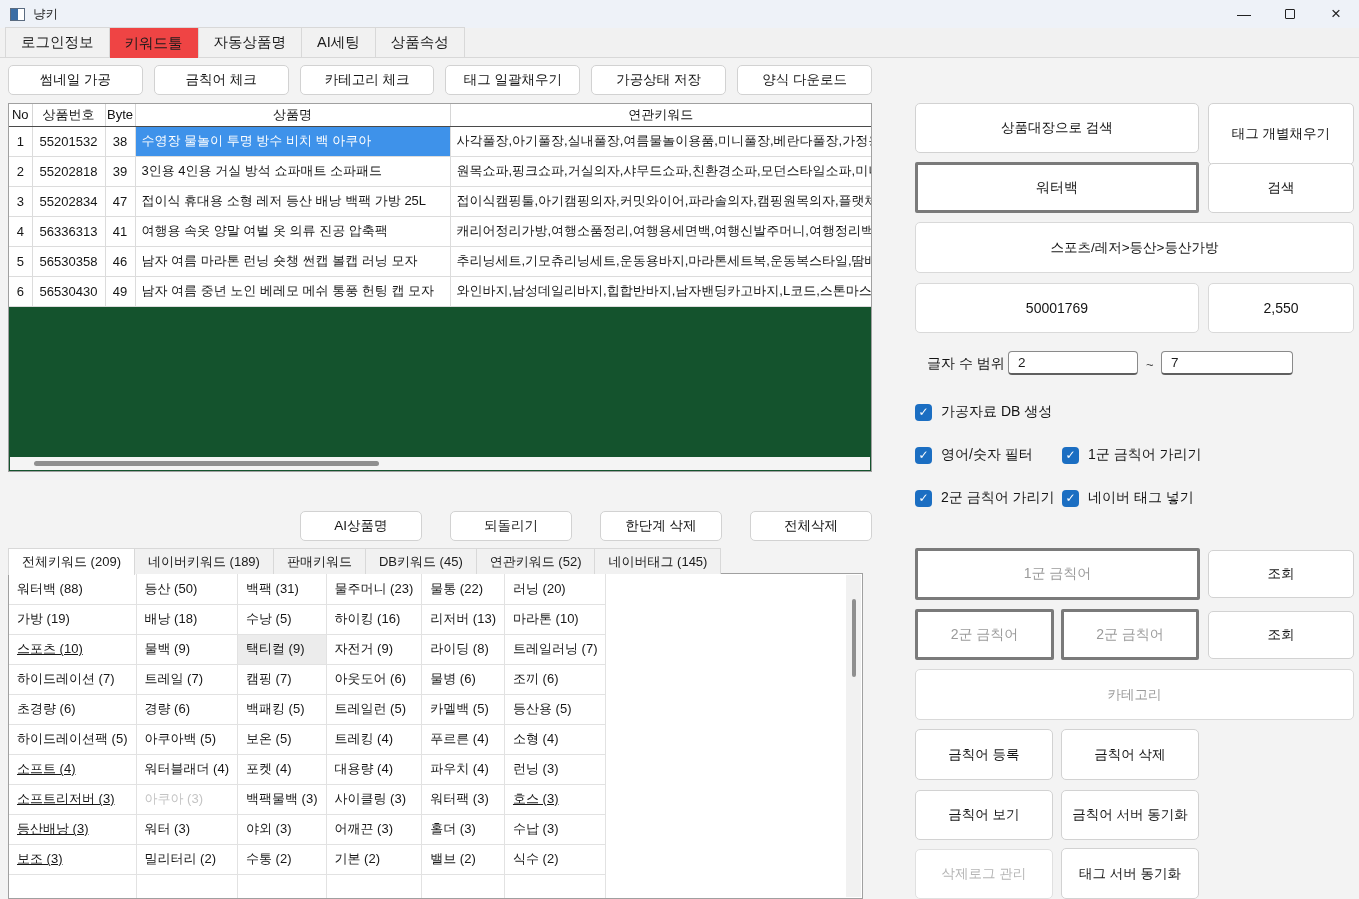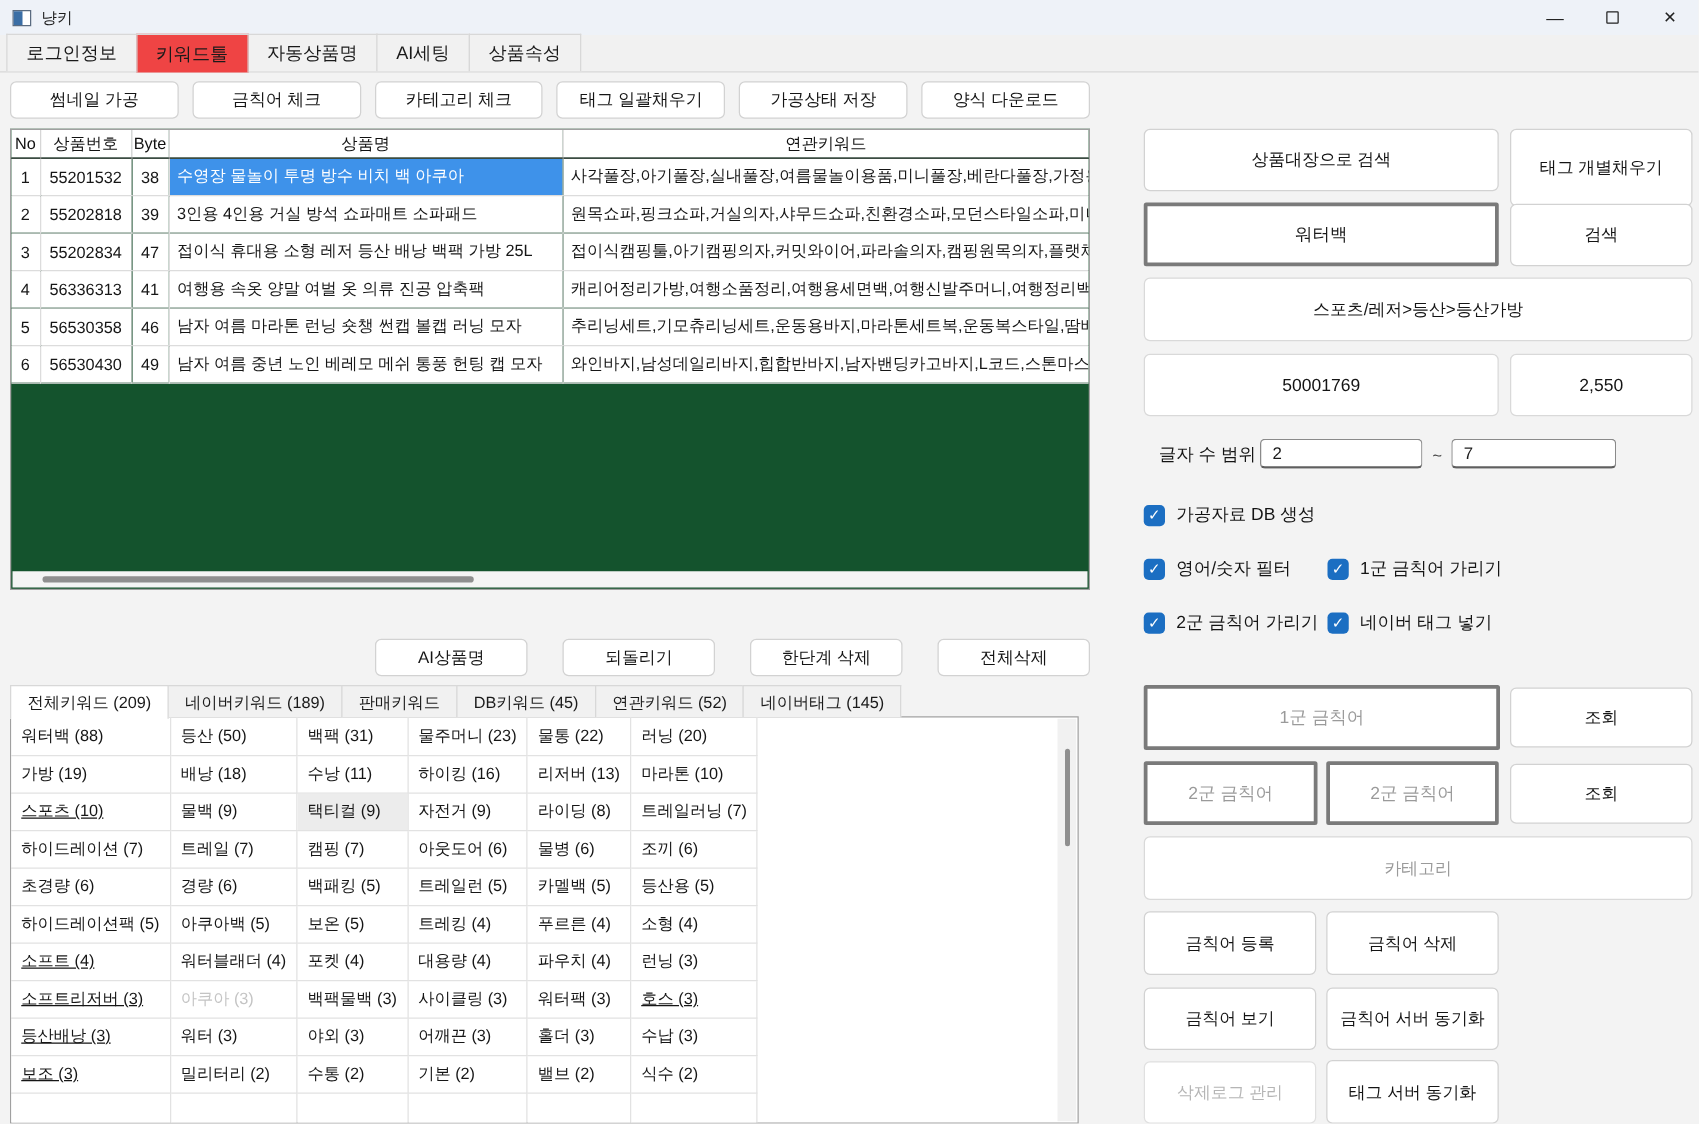--- a/index.html
+++ b/index.html
@@ -209,21 +209,21 @@
             <td>워터백 (88)</td>
             <td>등산 (50)</td>
             <td>백팩 (31)</td>
             <td>물주머니 (23)</td>
             <td>물통 (22)</td>
             <td>러닝 (20)</td>
           </tr>
           <tr>
             <td>가방 (19)</td>
             <td>배낭 (18)</td>
-            <td>수낭 (11)</td>
+            <td>수낭 (5)</td>
             <td>하이킹 (16)</td>
             <td>리저버 (13)</td>
             <td>마라톤 (10)</td>
           </tr>
           <tr>
             <td class="u">스포츠 (10)</td>
             <td>물백 (9)</td>
             <td class="hl">택티컬 (9)</td>
             <td>자전거 (9)</td>
             <td>라이딩 (8)</td>

